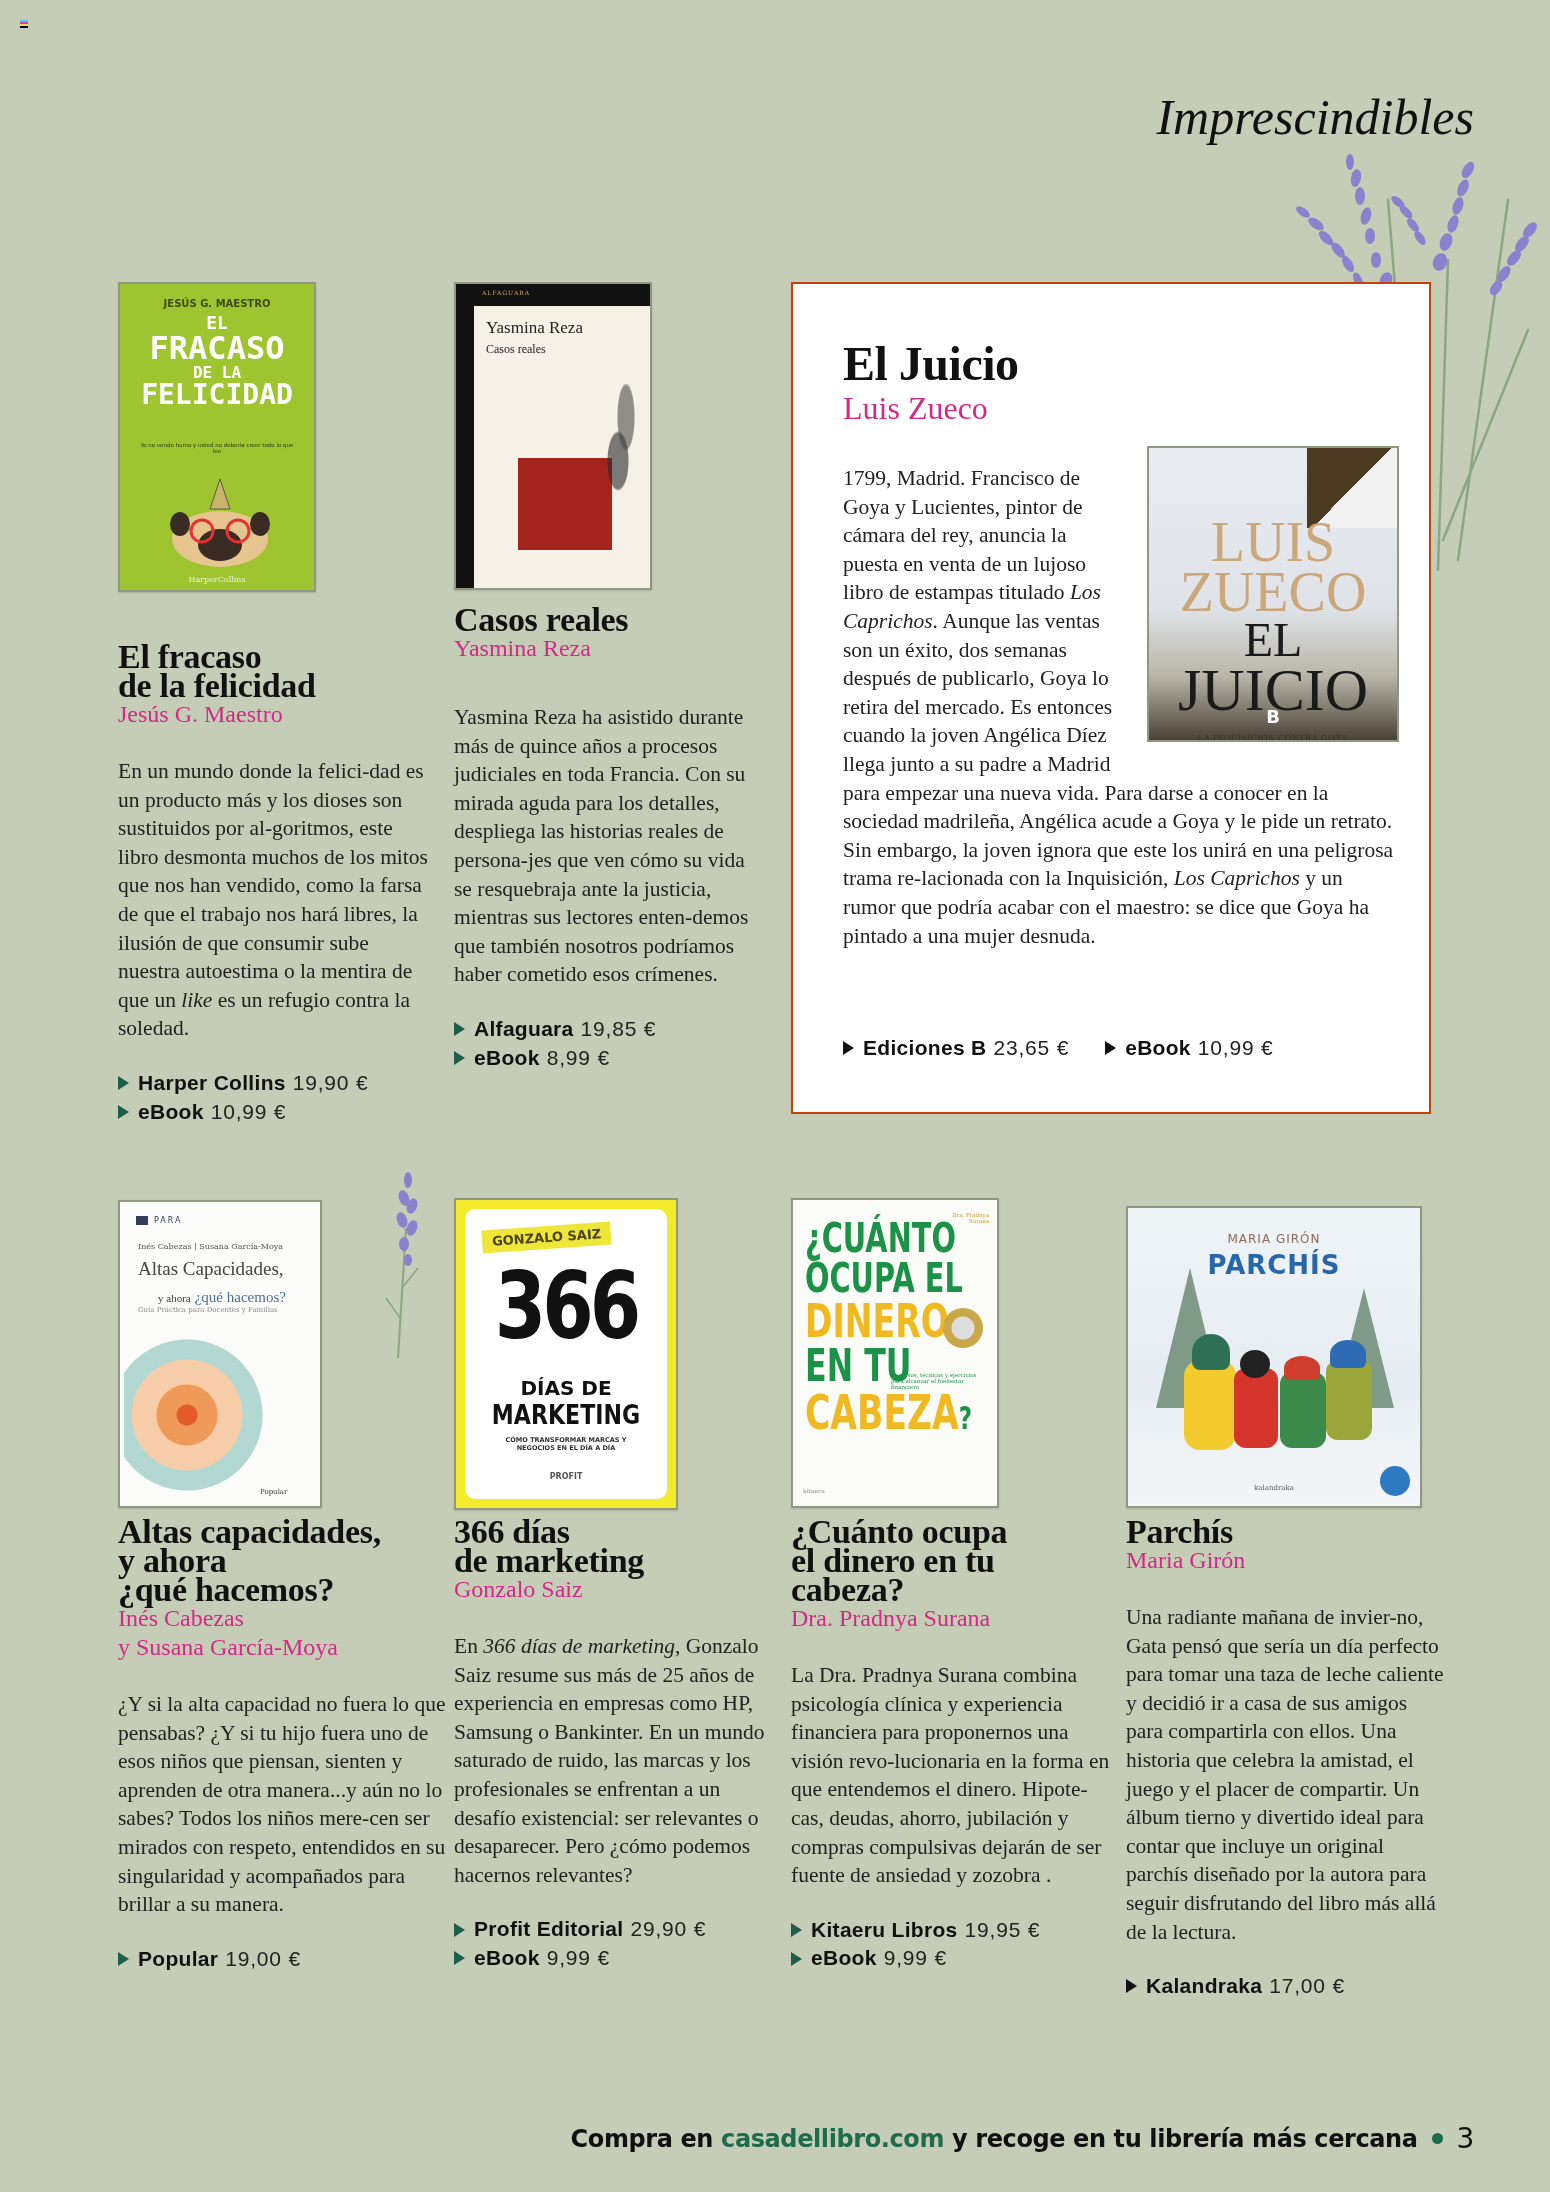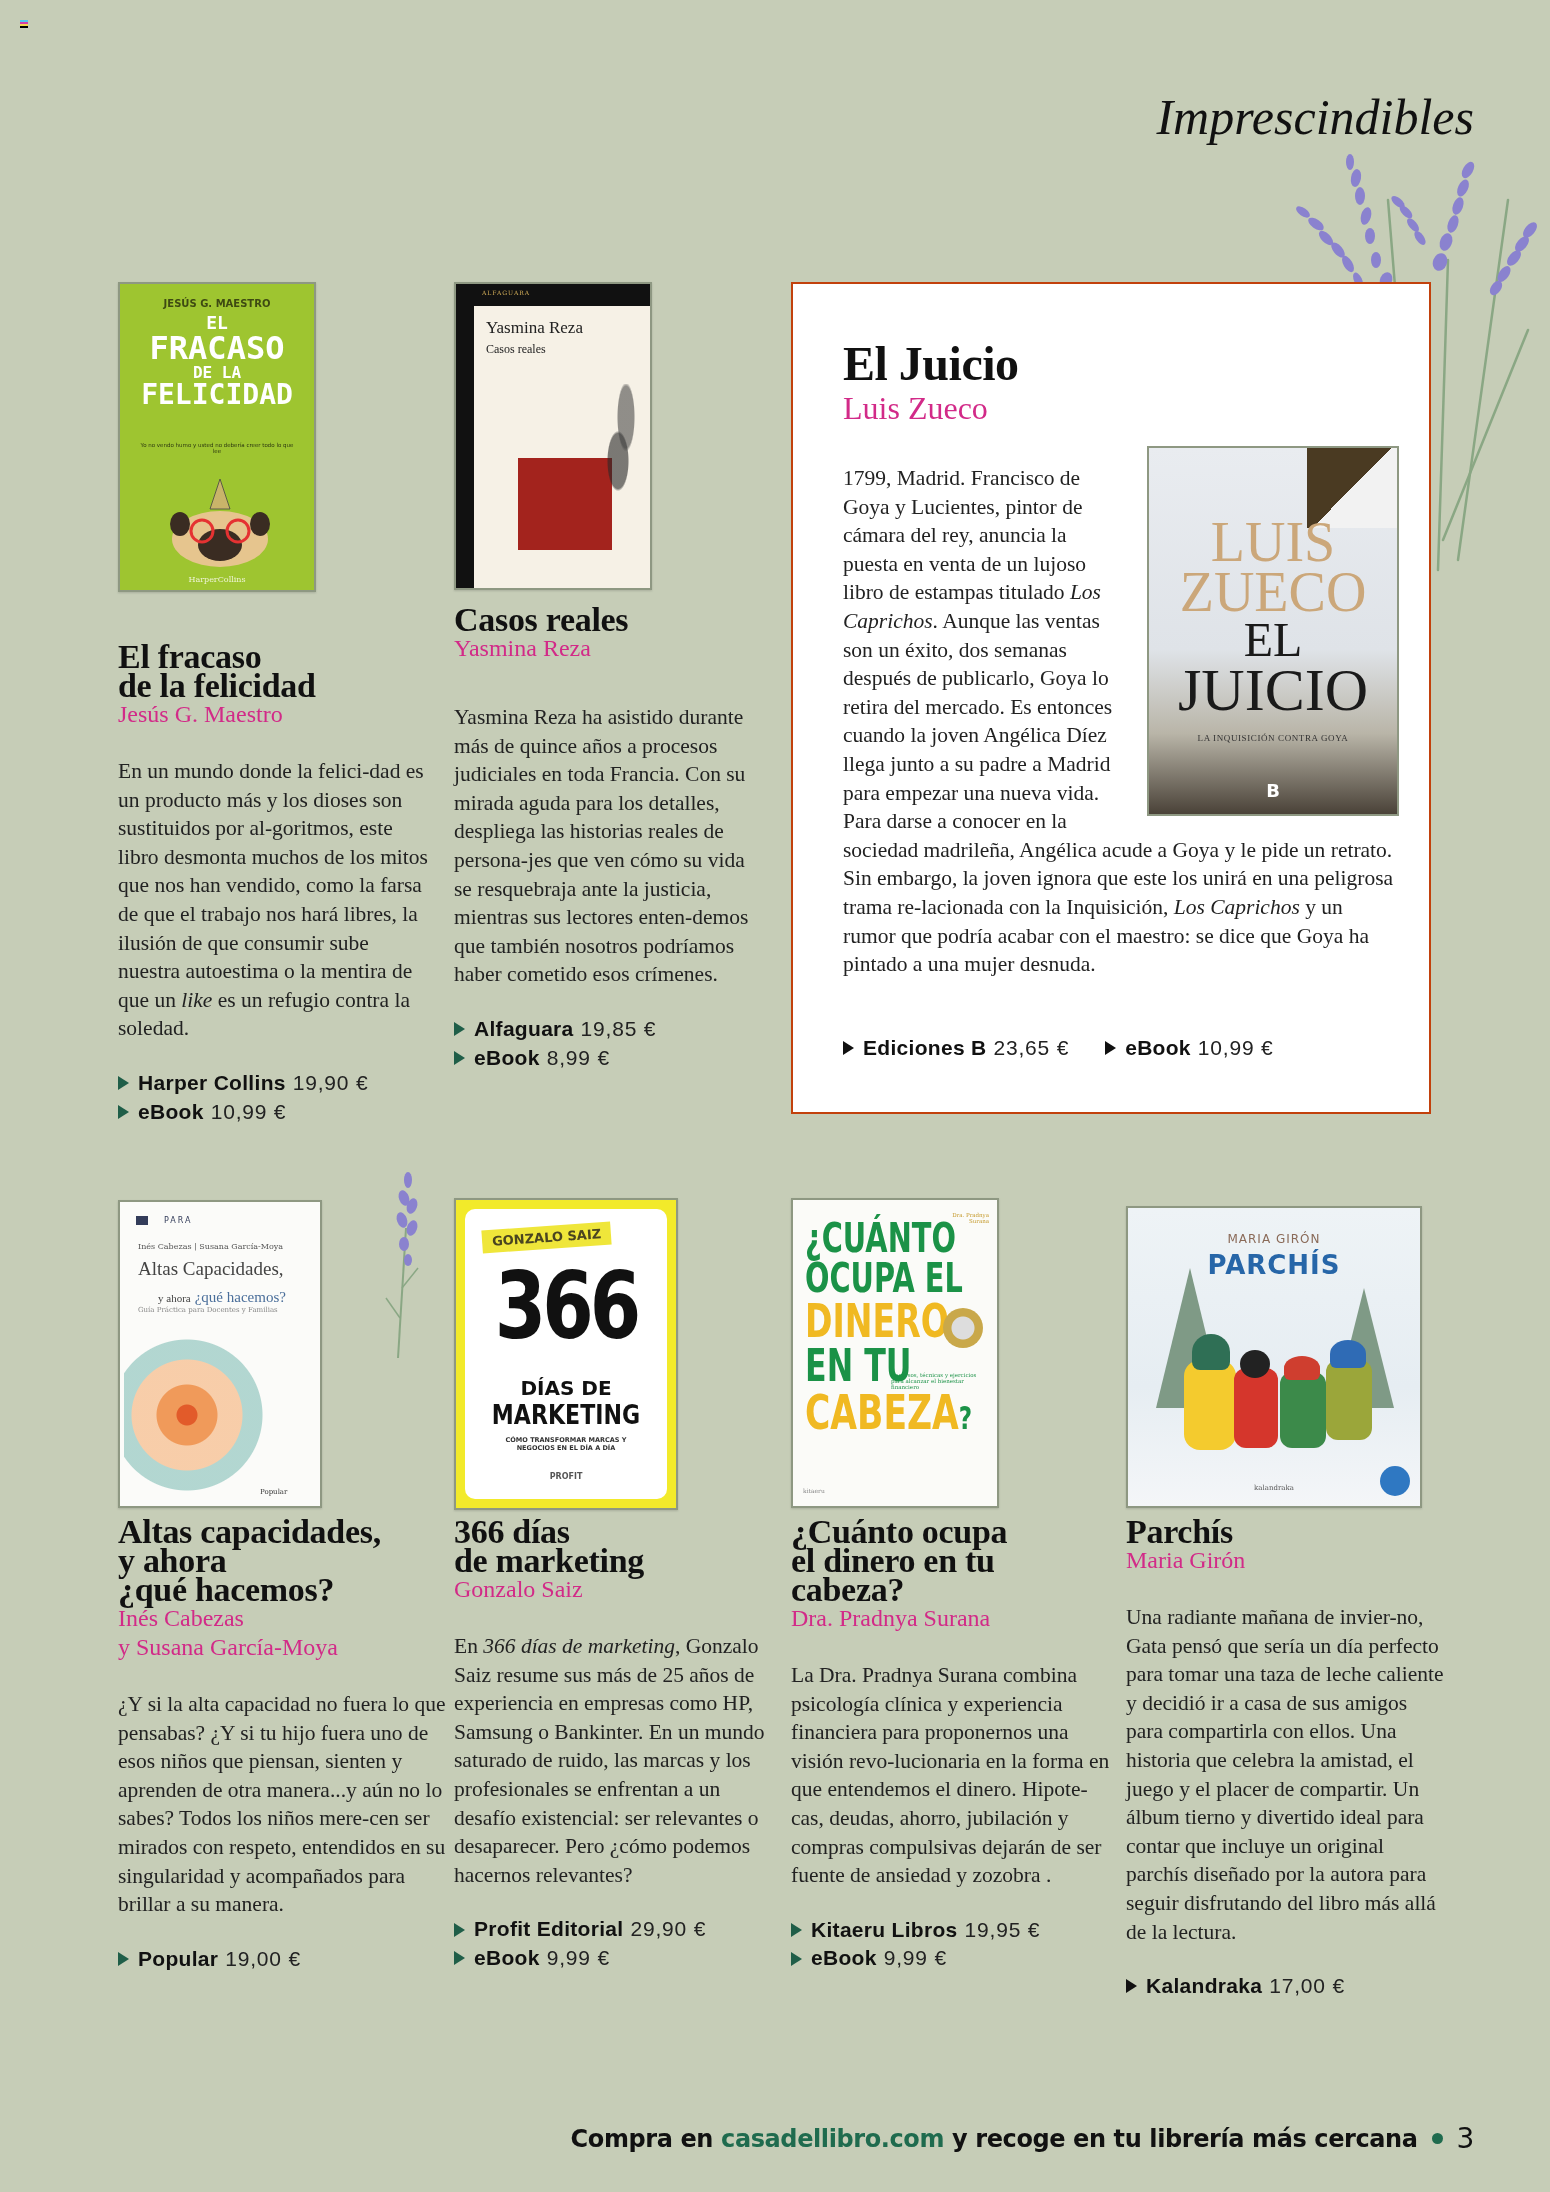--- a/index.html
+++ b/index.html
@@ -60,21 +60,21 @@
   }
   .featured .fauthor {
     position: absolute; left: 50px; top: 106px;
     font-family: "Liberation Serif", serif; font-size: 32px; color: #d22a88;
   }
   .featured .fdesc {
     position: absolute; left: 50px; top: 180px; width: 556px;
     font-family: "Liberation Serif", serif; font-size: 21.5px; line-height: 28.6px; color: #222;
   }
   .float-cover {
-    float: right; width: 252px; height: 370px; margin: -18px 0 8px 26px;
+    float: right; width: 252px; height: 296px; margin: -18px 0 8px 26px;
     border: 2px solid #8e9882; position: relative; overflow: hidden;
   }
   .featured .fprices {
     position: absolute; left: 50px; top: 752px; display: flex; gap: 36px;
     font-family: "Liberation Sans", sans-serif; font-size: 21px;
   }
 
   .footer {
     position: absolute; right: 76px; top: 2122px;
     font-family: "DejaVu Sans", sans-serif; font-size: 24px; font-weight: bold; color: #111;
@@ -255,21 +255,21 @@
     <ellipse cx="34" cy="38" rx="5" ry="8" transform="rotate(20 34 38)"></ellipse>
     <ellipse cx="24" cy="52" rx="5" ry="8" transform="rotate(-20 24 52)"></ellipse>
     <ellipse cx="34" cy="60" rx="5" ry="8" transform="rotate(20 34 60)"></ellipse>
     <ellipse cx="26" cy="76" rx="5" ry="7"></ellipse>
     <ellipse cx="30" cy="92" rx="4" ry="6"></ellipse>
   </g>
 </svg>
 
 <div class="book" style="left:118px; top:1200px; width:320px;">
   <div class="cover" style="left:0; top:0; width:204px; height:308px; background:#fbfbf9;">
-    <div style="position:absolute; top:14px; left:16px; display:flex; align-items:center; gap:16px; font-family:'DejaVu Sans',sans-serif; font-size:8px; color:#333c5a; letter-spacing:2px;">
+    <div style="position:absolute; top:14px; left:16px; display:flex; align-items:center; gap:6px; font-family:'DejaVu Sans',sans-serif; font-size:8px; color:#333c5a; letter-spacing:2px;">
         <span style="display:inline-block; width:12px; height:9px; background:#333c5a;"></span>
         <span>PARA</span>
       </div>
     <div style="position:absolute; top:40px; left:18px; font-size:8px; color:#555;">Inés Cabezas | Susana García-Moya</div>
     <div style="position:absolute; top:56px; left:18px; font-family:'Liberation Serif',serif; font-size:19px; color:#444;">Altas Capacidades,</div>
     <div style="position:absolute; top:86px; left:38px; font-family:'Liberation Serif',serif; color:#444;"><span style="font-size:11px;">y ahora</span> <span style="font-size:15px; color:#4a6e9a;">¿qué hacemos?</span></div>
     <div style="position:absolute; top:104px; left:18px; font-size:7px; color:#888;">Guía Práctica para Docentes y Familias</div>
     <div style="position:absolute; left:4px; top:128px; width:140px; height:170px; background:radial-gradient(circle at 45% 50%, #e25b2a 0 10px, #f09a5a 11px 30px, rgba(244,160,90,0.5) 31px 55px, rgba(90,170,160,0.45) 56px 75px, transparent 76px);"></div>
     <div style="position:absolute; bottom:10px; left:140px; font-size:7px; color:#333;">Popular</div>
   </div>

